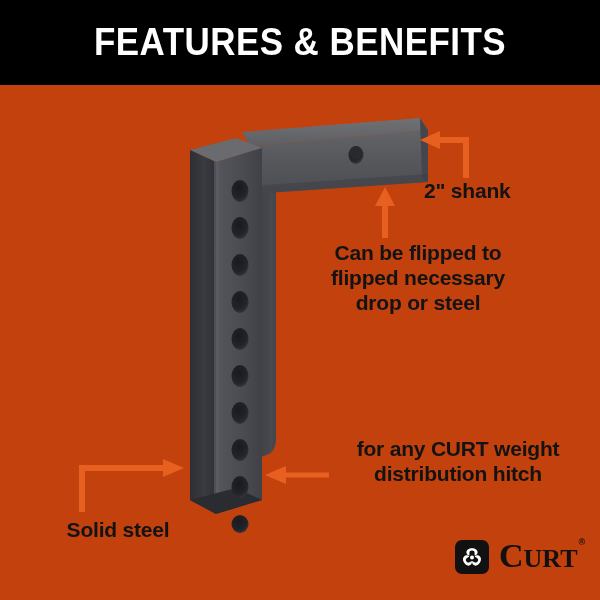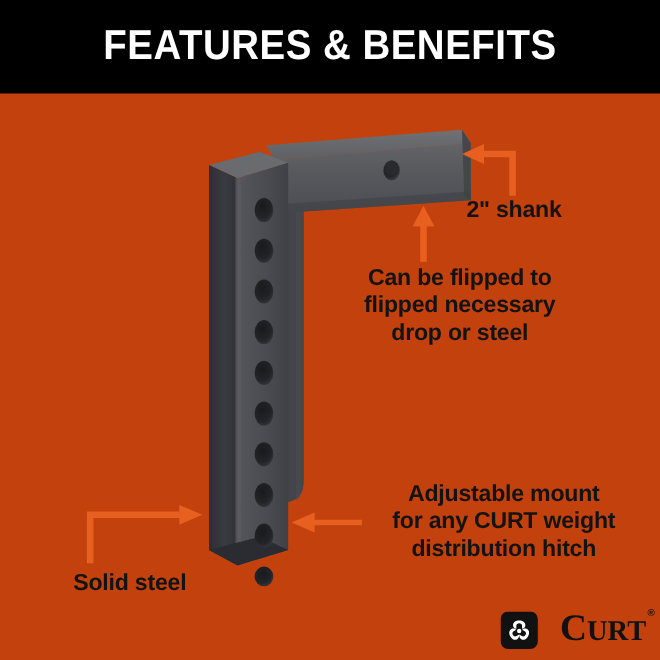--- a/index.html
+++ b/index.html
@@ -106,22 +106,21 @@
   #arrow-adjustable { left: 263px; top: 463px; }
   #arrow-solid      { left: 78px;  top: 452px; }
 
   
   .logo {
     position: absolute;
     left: 455px;
     top: 540px;
     display: flex;
     align-items: center;
-    gap: 20px;
-    margin-top: 16px;
+    gap: 10px;
   }
   .logo-mark { display: block; }
   .logo-word {
     color: #111111;
     font-family: "Liberation Serif", "DejaVu Serif", serif;
     font-size: 34px;
     font-weight: bold;
     letter-spacing: 0px;
     line-height: 1;
     position: relative;
@@ -266,21 +265,20 @@
     <span class="line">2" shank</span>
   </div>
 
   <div class="callout" id="callout-flip">
     <span class="line">Can be flipped to</span>
     <span class="line">flipped necessary</span>
     <span class="line">drop or steel</span>
   </div>
 
   <div class="callout" id="callout-adjustable">
-    <span class="line">Adjustable mount</span>
     <span class="line">for any CURT weight</span>
     <span class="line">distribution hitch</span>
   </div>
 
   <div class="callout" id="callout-solid">
     <span class="line">Solid steel</span>
   </div>
 
   <div class="logo">
     <svg class="logo-mark" width="34" height="34" viewBox="0 0 34 34">

